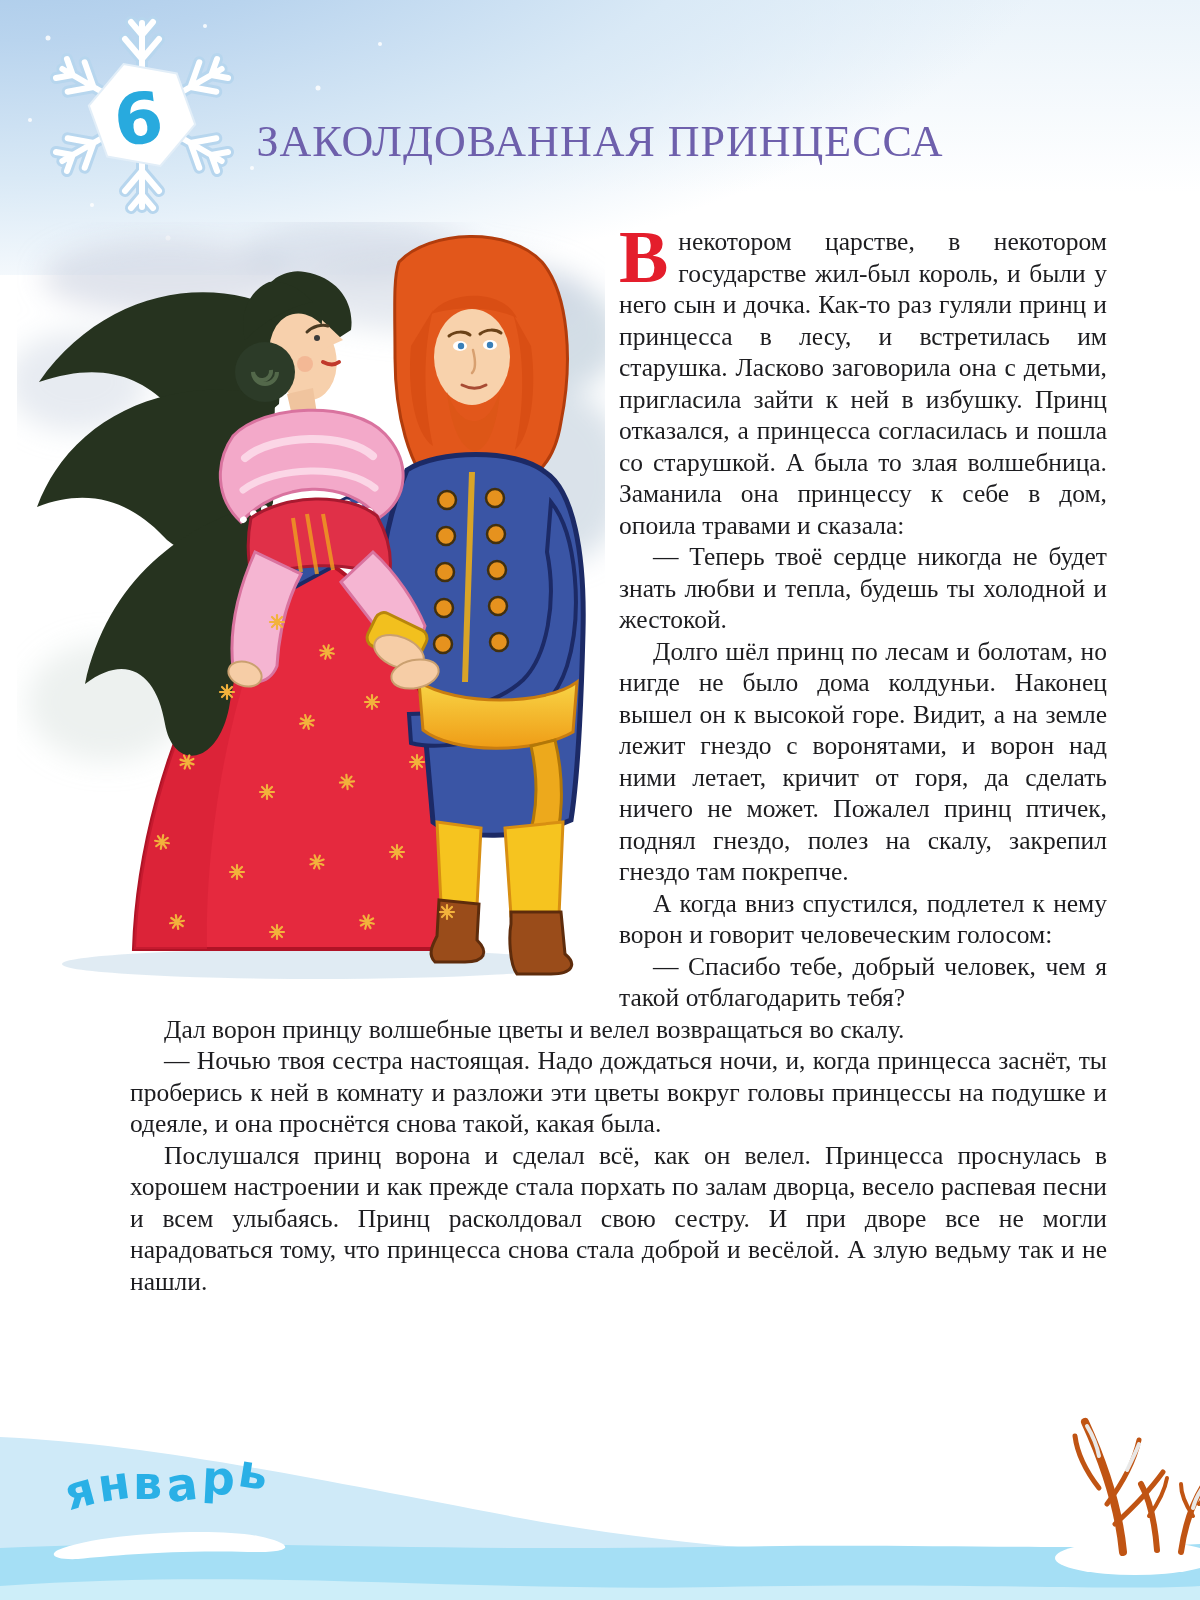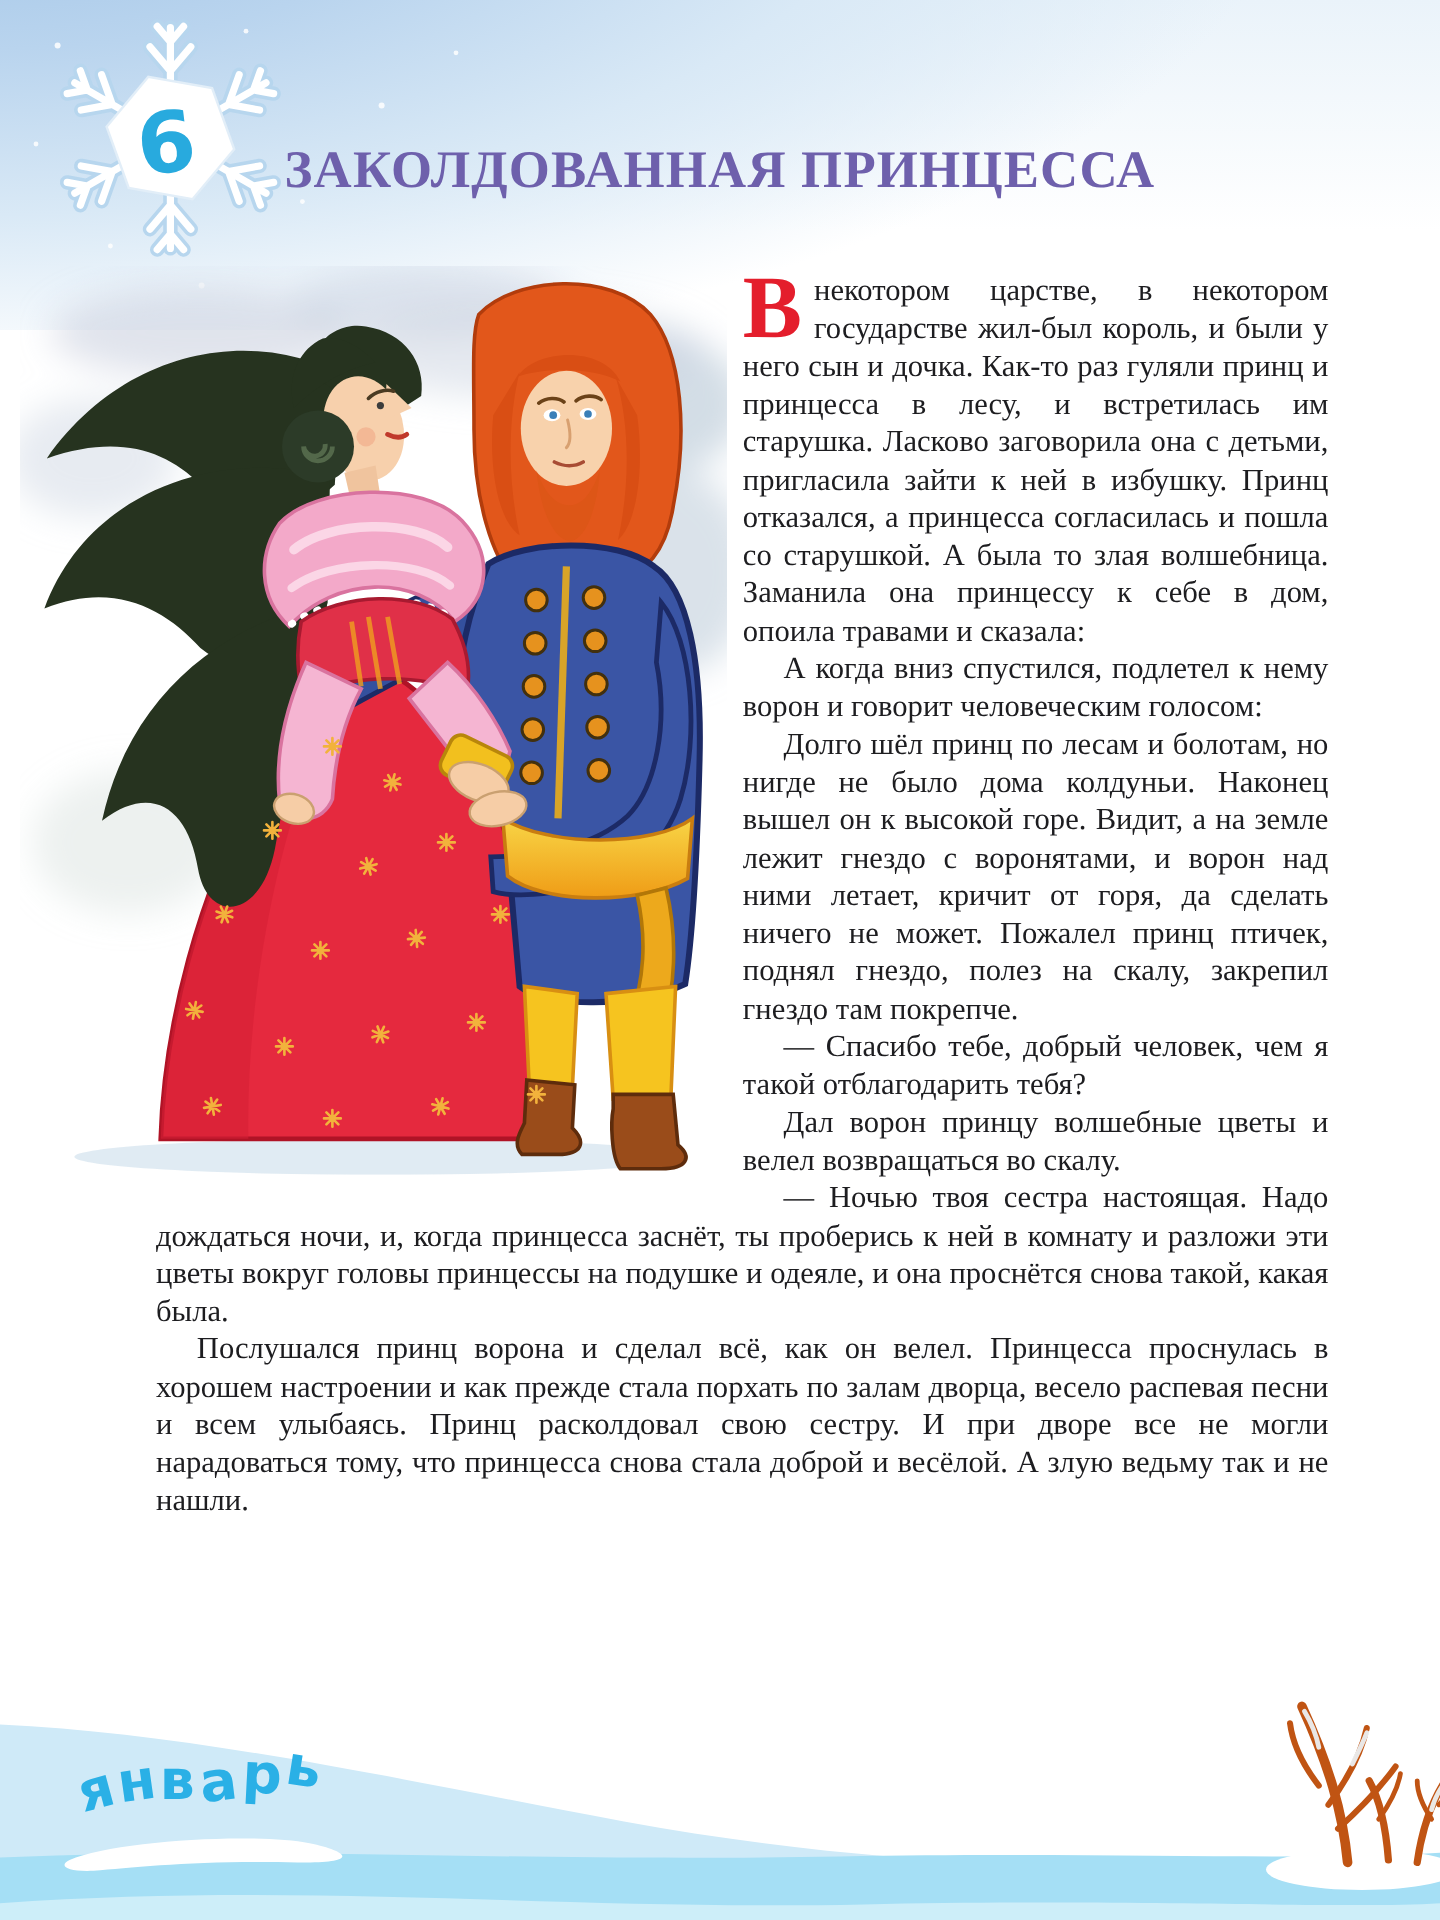--- a/index.html
+++ b/index.html
@@ -14,21 +14,21 @@
     background:
       radial-gradient(ellipse 115% 200% at -2% -45%, #9cc1e5 0%, #b9d4ee 30%, #d9e9f6 55%, rgba(255,255,255,0) 80%),
       linear-gradient(180deg, #eaf3fa 0%, rgba(255,255,255,0) 70%);
   }
   #header-art{position:absolute;top:0;left:0;}
   
   .page-title{
     position:absolute;top:116px;left:0;width:1200px;
     text-align:center;
     font-family:"Liberation Serif", serif;
-    font-weight:bold;
+    font-weight:normal;
     font-size:44px;
     letter-spacing:1px;
     color:#6e60ac;
   }
   
   .story{
     position:absolute;top:226px;left:130px;width:977px;
     font-size:25.5px;line-height:31.5px;
     text-align:justify;
     color:#1d1d20;
@@ -275,22 +275,23 @@
         <use href="#star" x="300" y="640" transform="rotate(25 300 640)"></use>
       <use href="#star" x="380" y="630"></use>
         <use href="#star" x="160" y="700" transform="rotate(35 160 700)"></use>
       <use href="#star" x="260" y="710"></use>
         <use href="#star" x="350" y="700" transform="rotate(15 350 700)"></use>
       <use href="#star" x="430" y="690"></use>
     </g>
   </svg>
 
   <p class="first"><span class="dropcap">В</span><span>некотором царстве, в некотором государстве жил-был король, и были у него сын и дочка. Как-то раз гуляли принц и принцесса в лесу, и встретилась им старушка. Ласково заговорила она с детьми, пригласила зайти к ней в избушку. Принц отказался, а принцесса согласилась и пошла со старушкой. А была то злая волшебница. Заманила она принцессу к себе в дом, опоила травами и сказала:</span></p>
+  <p>— Теперь твоё сердце никогда не будет знать любви и тепла, будешь ты холодной и жестокой.</p>
+  <p>Долго шёл принц по лесам и болотам, но нигде не было дома колдуньи. Наконец вышел он к высокой горе. Видит, а на земле лежит гнездо с воронятами, и ворон над ними летает, кричит от горя, да сделать ничего не может. Пожалел принц птичек, поднял гнездо, полез на скалу, закрепил гнездо там покрепче.</p>
   <p>А когда вниз спустился, подлетел к нему ворон и говорит человеческим голосом:</p>
-  <p>Долго шёл принц по лесам и болотам, но нигде не было дома колдуньи. Наконец вышел он к высокой горе. Видит, а на земле лежит гнездо с воронятами, и ворон над ними летает, кричит от горя, да сделать ничего не может. Пожалел принц птичек, поднял гнездо, полез на скалу, закрепил гнездо там покрепче.</p>
   <p>— Спасибо тебе, добрый человек, чем я такой отблагодарить тебя?</p>
   <p>Дал ворон принцу волшебные цветы и велел возвращаться во скалу.</p>
   <p>— Ночью твоя сестра настоящая. Надо дождаться ночи, и, когда принцесса заснёт, ты проберись к ней в комнату и разложи эти цветы вокруг головы принцессы на подушке и одеяле, и она проснётся снова такой, какая была.</p>
   <p>Послушался принц ворона и сделал всё, как он велел. Принцесса проснулась в хорошем настроении и как прежде стала порхать по залам дворца, весело распевая песни и всем улыбаясь. Принц расколдовал свою сестру. И при дворе все не могли нарадоваться тому, что принцесса снова стала доброй и весёлой. А злую ведьму так и не нашли.</p>
 </div>
 
 <svg id="bottom-art" width="1200" height="200" viewBox="0 0 1200 200">
   <path d="M0,37 C150,44 300,76 520,118 C760,162 980,160 1200,156 L1200,200 L0,200 Z" fill="#cfeaf8"></path>
   <path d="M0,148 C230,138 420,152 700,147 C920,143 1080,151 1200,144 L1200,200 L0,200 Z" fill="#a5dff5"></path>
   <path d="M0,186 C260,168 460,192 720,187 C960,182 1120,191 1200,186 L1200,200 L0,200 Z" fill="#cdeef9"></path>

